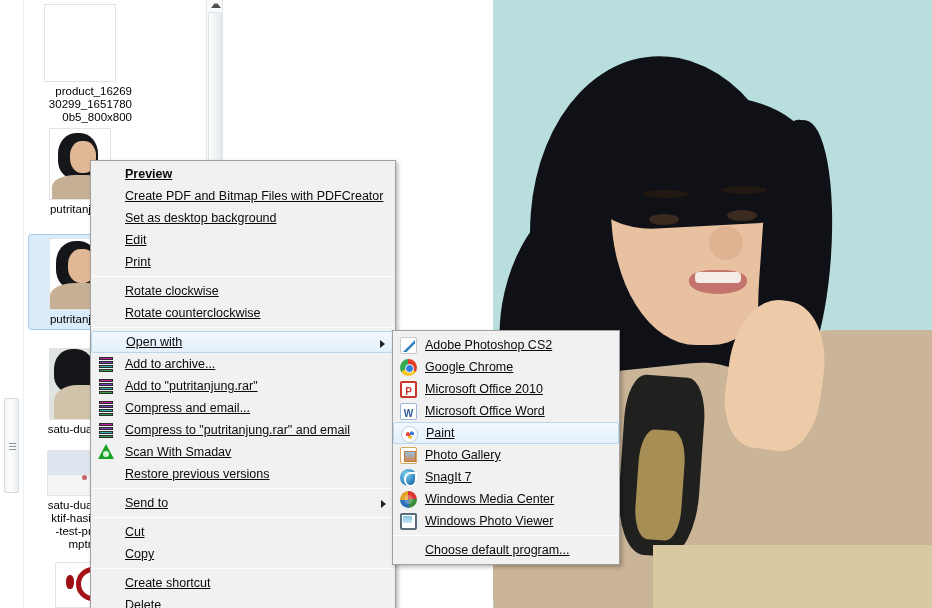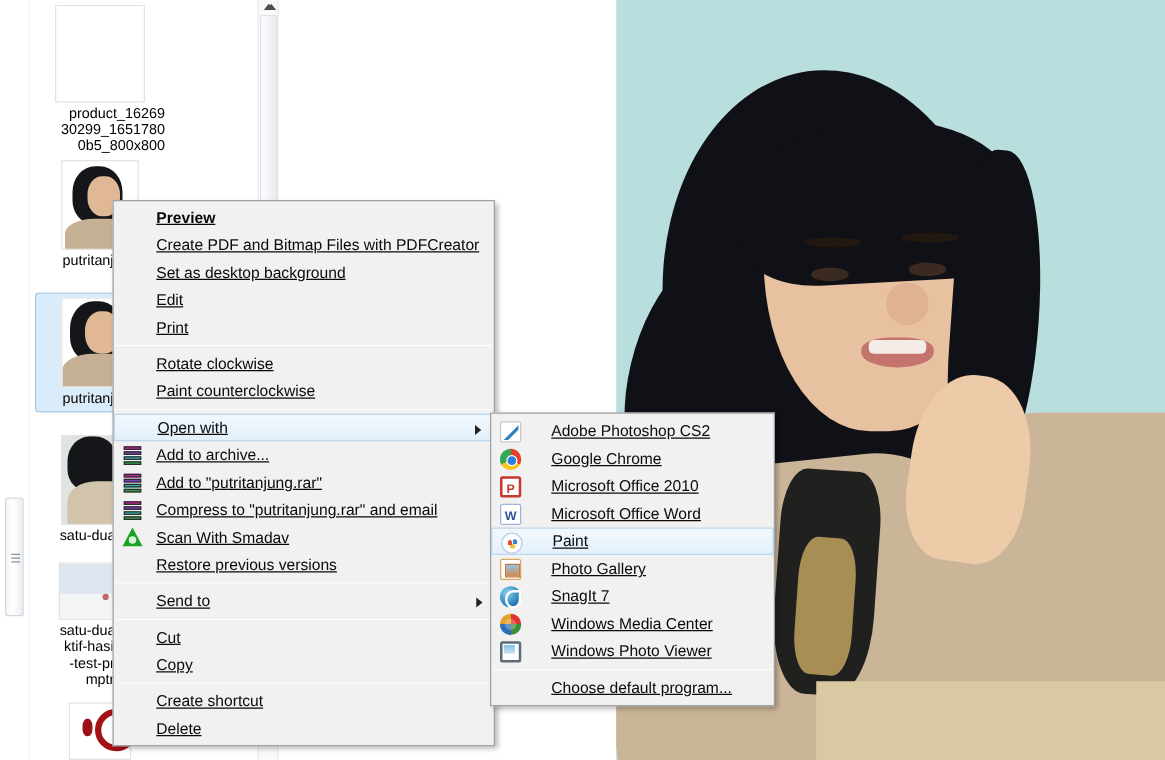--- a/index.html
+++ b/index.html
@@ -307,21 +307,21 @@
   .ico-snagit::after{ content:''; position:absolute; left:4px; top:3px; width:9px; height:11px;
     border:2px solid #ffffff; border-radius:50% 0 50% 50%; }
   .ico-wmc { border-radius:50%;
     background: conic-gradient(#d33 0deg 90deg,#3a8e3a 90deg 180deg,#2b6fbb 180deg 270deg,#e2a32b 270deg 360deg); }
   .ico-wmc::after{ content:''; position:absolute; left:4px; top:4px; width:9px; height:9px;
     background:#fff; border-radius:50%; opacity:.25;}
   .ico-wpv { background:#ffffff; border:2px solid #5b6b7a; }
   .ico-wpv::after{ content:''; position:absolute; left:1px; top:1px; width:9px; height:7px;
     background: linear-gradient(to bottom,#7fc3e6,#cfe4f2); }
 
-  .submenu .mi { padding-left: 48px; padding-right: 18px; }
+  .submenu .mi { padding-left: 32px; padding-right: 18px; }
   .submenu { padding-top: 3px; padding-bottom: 3px; }
 </style>
 </head>
 <body>
 
 <div id="root">
 
   <div class="explorer-pane">
 
     <div class="pane-left-edge"></div>
@@ -427,35 +427,41 @@
   </div>
 
   <div class="menu" id="ctx" style="left:90px; top:160px; width:306px;">
       <div class="mi bold"><span>Preview</span></div>
       <div class="mi"><span>Create PDF and Bitmap Files with PDFCreator</span></div>
       <div class="mi"><span>Set as desktop background</span></div>
       <div class="mi"><span>Edit</span></div>
       <div class="mi"><span>Print</span></div>
       <div class="sep"></div>
       <div class="mi"><span>Rotate clockwise</span></div>
-      <div class="mi"><span>Paint counterclockwise</span></div>
+      <div class="mi"><span>Rotate counterclockwise</span></div>
       <div class="sep"></div>
       <div class="mi highlight"><span>Open with</span><span class="arrow"></span></div>
       <div class="mi"><span class="mi-icon ico-rar">
           <i></i>
           <i></i>
           <i></i>
           <i></i>
         </span><span>Add to archive...</span></div>
       <div class="mi"><span class="mi-icon ico-rar">
           <i></i>
           <i></i>
           <i></i>
           <i></i>
         </span><span>Add to "putritanjung.rar"</span></div>
+      <div class="mi"><span class="mi-icon ico-rar">
+          <i></i>
+          <i></i>
+          <i></i>
+          <i></i>
+        </span><span>Compress and email...</span></div>
       <div class="mi"><span class="mi-icon ico-rar">
           <i></i>
           <i></i>
           <i></i>
           <i></i>
         </span><span>Compress to "putritanjung.rar" and email</span></div>
       <div class="mi"><span class="ico-smadav"></span><span>Scan With Smadav</span></div>
       <div class="mi"><span>Restore previous versions</span></div>
       <div class="sep"></div>
       <div class="mi"><span>Send to</span><span class="arrow"></span></div>

